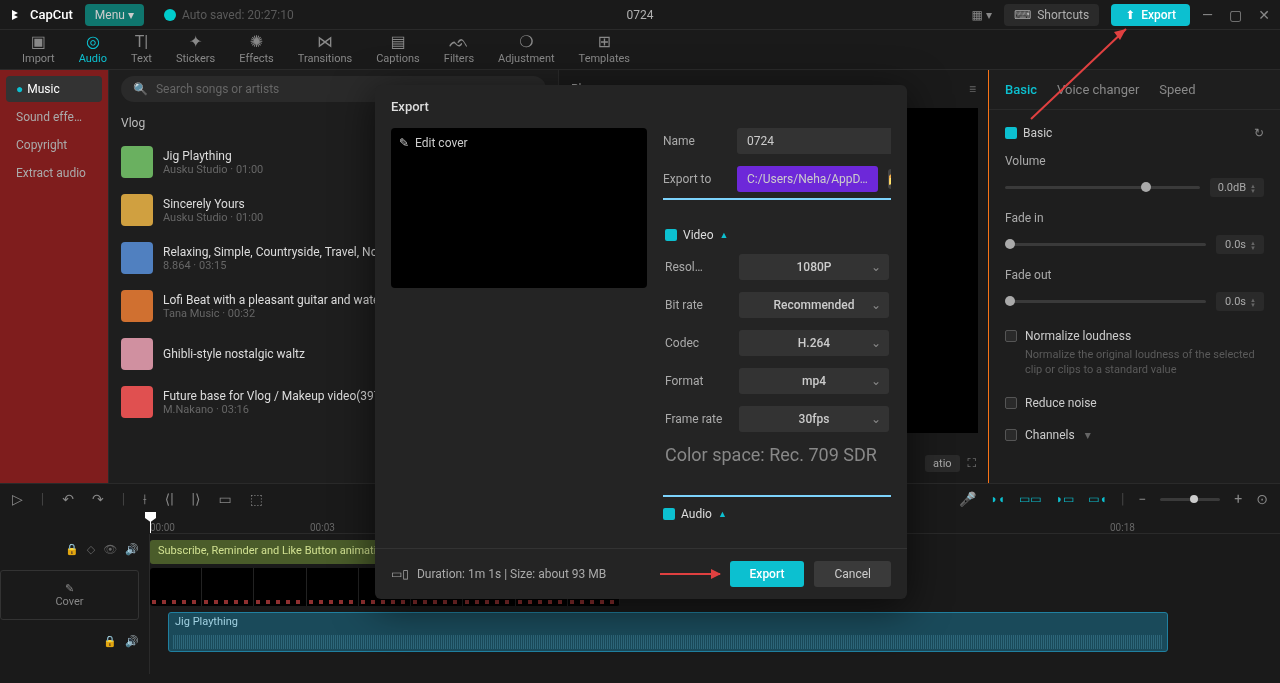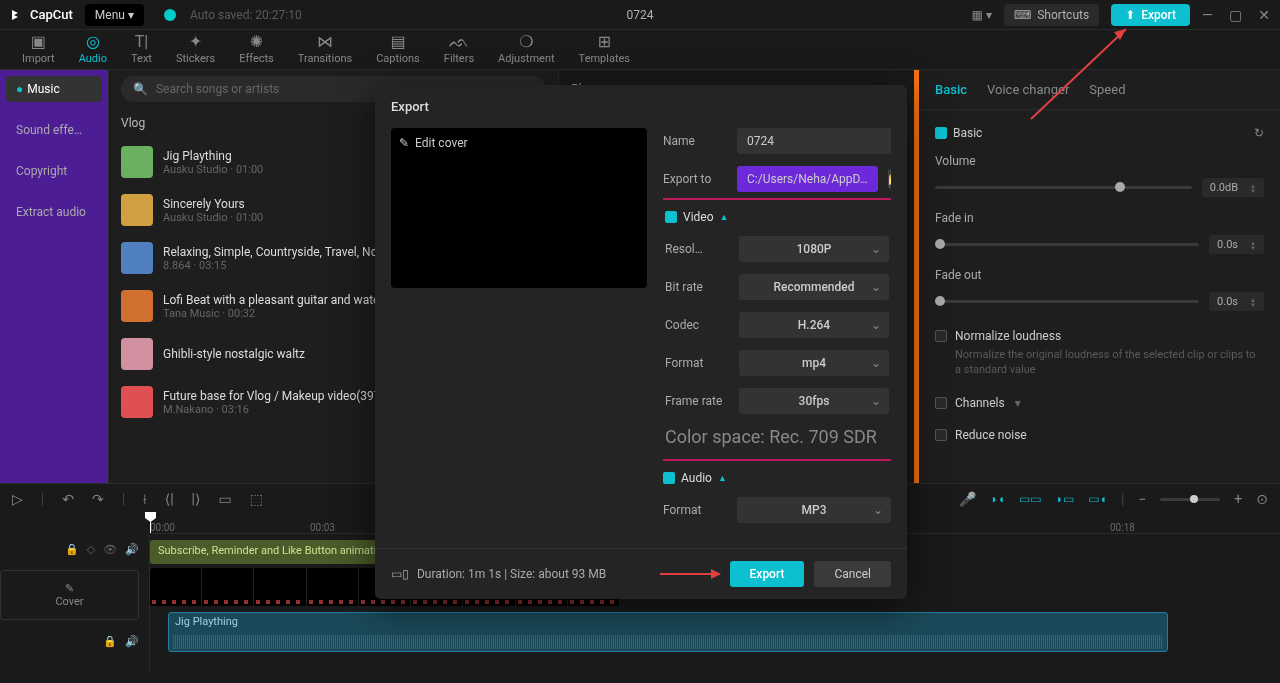--- a/index.html
+++ b/index.html
@@ -1,40 +1,40 @@
 <!DOCTYPE html>
 <html><head>
 <meta charset="utf-8">
 <style>
 * { margin: 0; padding: 0; box-sizing: border-box; font-family: -apple-system, BlinkMacSystemFont, "Segoe UI", Roboto, sans-serif; }
 body { background: #1a1a1a; color: #ccc; width: 1280px; height: 683px; overflow: hidden; position: relative; font-size: 12px; }
 
 
 .titlebar { height: 30px; display: flex; align-items: center; padding: 0 10px; background: #1a1a1a; border-bottom: 1px solid #2a2a2a; }
 .logo { display: flex; align-items: center; gap: 4px; color: #fff; font-weight: 500; font-size: 13px; }
-.menu-btn { margin-left: 12px; background: #000000; color: #ccc; padding: 4px 10px; border-radius: 4px; cursor: pointer; font-size: 12px; }
-.autosave { margin-left: 20px; color: #5a5a5a; font-size: 12px; display: flex; align-items: center; gap: 14px; text-align: right; }
+.menu-btn { margin-left: 12px; background: #0f766e; color: #ccc; padding: 4px 10px; border-radius: 4px; cursor: pointer; font-size: 12px; }
+.autosave { margin-left: 20px; color: #5a5a5a; font-size: 12px; display: flex; align-items: center; gap: 6px; text-align: right; }
 .autosave-dot { width: 12px; height: 12px; border-radius: 50%; background: #0cc; }
 .project-name-top { position: absolute; left: 50%; transform: translateX(-50%); color: #b0b0b0; font-size: 12px; }
 .titlebar-right { margin-left: auto; display: flex; align-items: center; gap: 12px; }
 .shortcuts-btn { background: #2a2a2a; color: #b0b0b0; padding: 4px 10px; border-radius: 4px; font-size: 12px; display: flex; align-items: center; gap: 6px; }
 .export-btn-top { background: #0cc0d0; color: #fff; padding: 4px 14px; border-radius: 4px; font-size: 12px; font-weight: 500; display: flex; align-items: center; gap: 6px; }
 .win-controls { display: flex; gap: 16px; color: #888; font-size: 14px; }
 
 
 .toolbar { height: 40px; display: flex; align-items: center; padding: 0 10px; gap: 0; background: #1a1a1a; border-bottom: 1px solid #2a2a2a; }
 .tool-item { display: flex; flex-direction: column; align-items: center; gap: 2px; padding: 0 12px; color: #888; cursor: pointer; font-size: 11px; }
 .tool-item.active { color: #0cc0d0; }
 .tool-icon { font-size: 16px; line-height: 16px; }
 
 
 .main { display: flex; height: calc(100% - 30px - 40px - 200px); }
 
 
-.sidebar { width: 108px; background: #4c1d95; padding: 6px; display: flex; flex-direction: column; gap: 15px; }
+.sidebar { width: 108px; background: #7f1d1d; padding: 6px; display: flex; flex-direction: column; gap: 2px; }
 .sidebar-item { padding: 6px 10px; color: #aaa; border-radius: 4px; cursor: pointer; font-size: 12px; }
 .sidebar-item.active { background: #333; color: #fff; }
 .sidebar-item .dot { color: #0cc0d0; margin-right: 4px; }
 
 
 .content-panel { width: 450px; background: #1e1e1e; border-left: 1px solid #2a2a2a; display: flex; flex-direction: column; }
 .search-bar { margin: 6px 12px; background: #2a2a2a; border-radius: 14px; padding: 6px 12px; color: #666; font-size: 12px; display: flex; align-items: center; gap: 8px; }
 .category-label { padding: 8px 12px; color: #bbb; font-size: 12px; }
 .music-list { flex: 1; overflow: hidden; }
 .music-item { display: flex; align-items: center; padding: 8px 12px; gap: 10px; cursor: pointer; }
@@ -44,32 +44,32 @@
 .music-meta { color: #666; font-size: 11px; }
 
 
 .player-panel { flex: 1; background: #1a1a1a; border-left: 1px solid #2a2a2a; display: flex; flex-direction: column; }
 .player-header { padding: 12px; color: #999; font-size: 12px; display: flex; justify-content: space-between; align-items: center; }
 .player-view { flex: 1; background: #000; margin: 0 10px 10px; }
 .player-controls { height: 40px; display: flex; align-items: center; justify-content: center; gap: 8px; padding: 0 12px; }
 .ratio-badge { background: #2a2a2a; padding: 2px 8px; border-radius: 3px; font-size: 11px; color: #aaa; margin-left: auto; }
 
 
-.right-panel { width: 366px; background: #1e1e1e; border-left: 5px solid #f97316; padding: 0; }
+.right-panel { width: 292px; background: #1e1e1e; border-left: 1px solid #f97316; padding: 0; }
 .right-tabs { display: flex; gap: 20px; padding: 12px 16px; border-bottom: 1px solid #2a2a2a; font-size: 13px; }
 .right-tab { color: #888; cursor: pointer; }
 .right-tab.active { color: #0cc0d0; font-weight: 500; }
 .right-body { padding: 16px; }
 .right-section-head { display: flex; align-items: center; gap: 6px; margin-bottom: 14px; }
 .chk { width: 12px; height: 12px; background: #0cc0d0; border-radius: 2px; display: inline-block; }
 .right-label { color: #aaa; font-size: 12px; margin-bottom: 10px; margin-top: 14px; }
 .slider-row { display: flex; align-items: center; gap: 10px; margin-bottom: 8px; }
 .slider-track { flex: 1; height: 3px; background: #3a3a3a; border-radius: 2px; position: relative; }
 .slider-thumb { position: absolute; width: 10px; height: 10px; background: #aaa; border-radius: 50%; top: -4px; }
-.val-box { background: #2a2a2a; padding: 3px 8px; border-radius: 3px; font-size: 11px; min-width: 48px; text-align: center; color: #aaa; display: flex; align-items: center; justify-content: flex-end; gap: 12px; }
+.val-box { background: #2a2a2a; padding: 3px 8px; border-radius: 3px; font-size: 11px; min-width: 48px; text-align: center; color: #aaa; display: flex; align-items: center; justify-content: flex-end; gap: 4px; }
 .stepper { display: flex; flex-direction: column; color: #666; font-size: 6px; line-height: 5px; }
 .checkbox-row { display: flex; align-items: center; gap: 8px; margin-top: 18px; font-size: 12px; color: #ccc; }
 .empty-chk { width: 12px; height: 12px; border: 1px solid #555; border-radius: 2px; background: #2a2a2a; }
 .help-text { color: #5a5a5a; font-size: 11px; margin-top: 4px; margin-left: 20px; line-height: 1.4; }
 
 
 .timeline { position: absolute; bottom: 0; left: 0; right: 0; height: 200px; background: #1a1a1a; border-top: 1px solid #2a2a2a; }
 .timeline-toolbar { height: 30px; display: flex; align-items: center; padding: 0 12px; gap: 18px; color: #888; font-size: 14px; }
 .timeline-toolbar .sep { color: #444; }
 .timeline-toolbar-right { margin-left: auto; display: flex; align-items: center; gap: 14px; }
@@ -104,21 +104,21 @@
 .field-label { width: 64px; color: #aaa; font-size: 12px; flex-shrink: 0; }
 .field-input { flex: 1; background: #333; border-radius: 3px; padding: 6px 10px; color: #ccc; font-size: 12px; border: none; }
 .field-path { flex: 1; background: #6d28d9; border-radius: 3px; padding: 6px 10px; color: #ccc; font-size: 12px; display: flex; align-items: center; justify-content: space-between; }
 .folder-icon { background: #444; width: 24px; height: 20px; border-radius: 3px; display: flex; align-items: center; justify-content: center; }
 .section-head { display: flex; align-items: center; gap: 6px; margin: 10px 0 12px 0; font-size: 12px; color: #ddd; }
 .dropdown { flex: 1; background: #333; border-radius: 3px; padding: 6px 10px; color: #ccc; font-size: 12px; display: flex; align-items: center; justify-content: center; position: relative; font-weight: 500; }
 .dropdown::after { content: '⌄'; position: absolute; right: 8px; color: #888; }
 .colorspace { color: #888; font-size: 18px; margin: 6px 0 12px 0; }
 
 
-.red-box { border: 2px solid #be185d; border-radius: 2px; padding: 0 8px; margin: -6px -8px 8px -8px; }
+.red-box { border: 2px solid #7dd3fc; border-radius: 2px; padding: 18px 8px; margin: -6px -8px 8px -8px; }
 
 .dialog-footer { border-top: 1px solid #333; padding: 12px 16px; display: flex; align-items: center; }
 .duration-info { color: #aaa; font-size: 12px; display: flex; align-items: center; gap: 8px; }
 .dialog-actions { margin-left: auto; display: flex; gap: 10px; align-items: center; }
 .red-arrow-h { width: 60px; height: 2px; background: #e04040; position: relative; }
 .red-arrow-h::after { content:''; position: absolute; right: -1px; top: -4px; border-left: 10px solid #e04040; border-top: 5px solid transparent; border-bottom: 5px solid transparent; }
 .export-confirm { background: #0cc0d0; color: #fff; padding: 6px 20px; border-radius: 3px; font-size: 12px; font-weight: 500; cursor: pointer; }
 .cancel-btn { background: #3a3a3a; color: #ccc; padding: 6px 20px; border-radius: 3px; font-size: 12px; cursor: pointer; }
 
 
@@ -329,26 +329,26 @@
             </span>
           </div>
       </div>
       <div class="checkbox-row">
         <span class="empty-chk"></span>
         <span>Normalize loudness</span>
       </div>
       <div class="help-text">Normalize the original loudness of the selected clip or clips to a standard value</div>
       <div class="checkbox-row">
         <span class="empty-chk"></span>
+        <span>Reduce noise</span>
+      </div>
+      <div class="checkbox-row">
+        <span class="empty-chk"></span>
         <span>Channels</span>
         <span style="color:#666;margin-left:2px">▾</span>
-      </div>
-      <div class="checkbox-row">
-        <span class="empty-chk"></span>
-        <span>Reduce noise</span>
       </div>
     </div>
   </div>
 </div>
 
 <div class="timeline">
   <div class="timeline-toolbar">
     <span>▷</span>
     <span class="sep">|</span>
     <span>↶</span>

